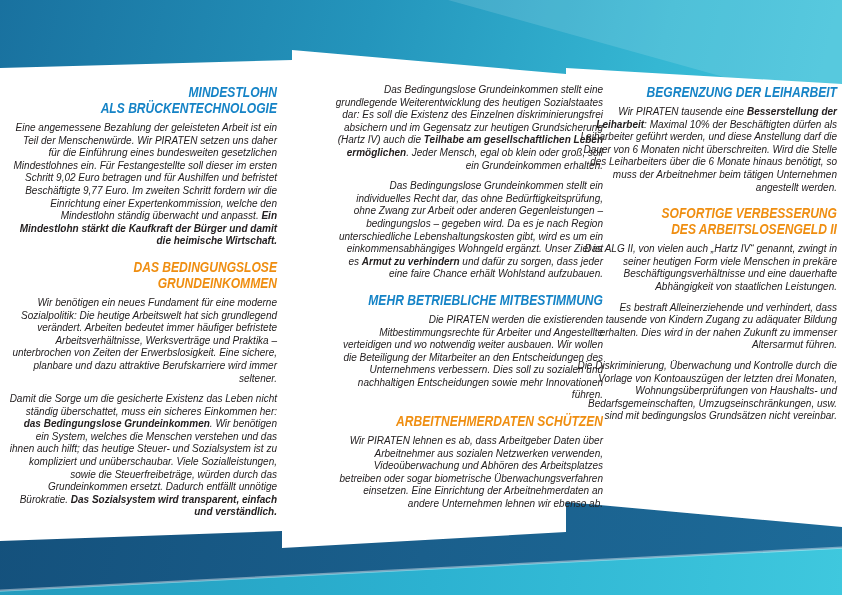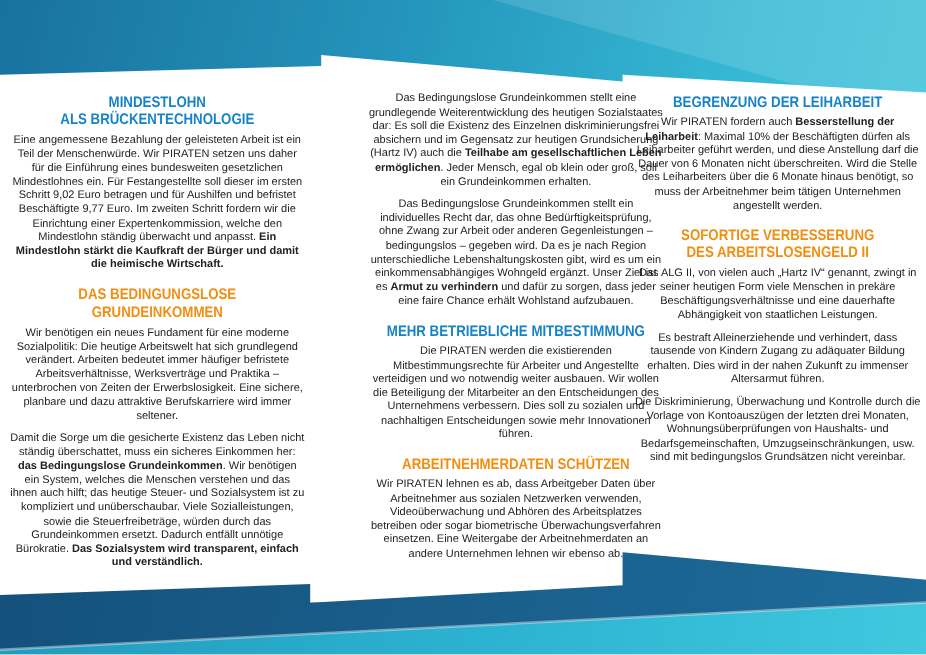--- a/index.html
+++ b/index.html
@@ -30,21 +30,21 @@
   }
   .panel{
     position:absolute;inset:0;background:#ffffff;
     clip-path:polygon(
       0 68px,292px 60px,292px 50px,566px 74px,566px 68px,842px 84px,
       842px 527px,566px 502px,566px 532px,282px 548px,282px 531px,0 541px);
   }
   .col{
     position:absolute;top:84px;width:268px;
     color:#242021;font-size:10px;line-height:12.6px;
-    text-align:center;hyphens:auto;
+    text-align:right;hyphens:auto;font-style:italic;
   }
   .col1{left:9px;}
   .col2{left:291px;margin-left:44px;}
   .col3{left:577px;width:260px;top:84px;}
   .col p{margin:0 0 8px 0;}
   .hd{
     font-weight:bold;font-size:14px;line-height:16px;letter-spacing:0;
     margin:11px 0 6px 0;white-space:pre-line;
     width:116%;transform:scaleX(.862);transform-origin:0 0;
   }
@@ -73,25 +73,25 @@
     <p><span>Wir benötigen ein neues Fundament für eine moderne Sozialpolitik: Die heutige Arbeitswelt hat sich grundlegend verändert. Arbeiten bedeutet immer häufiger befristete Arbeitsverhältnisse, Werksverträge und Praktika – unterbrochen von Zeiten der Erwerbslosigkeit. Eine sichere, planbare und dazu attraktive Berufskarriere wird immer seltener.</span></p>
     <p><span>Damit die Sorge um die gesicherte Existenz das Leben nicht ständig überschattet, muss ein sicheres Einkommen her: </span><span class="b">das Bedingungslose Grundeinkommen</span><span>. Wir benötigen ein System, welches die Menschen verstehen und das ihnen auch hilft; das heutige Steuer- und Sozialsystem ist zu kompliziert und unüberschaubar. Viele Sozialleistungen, sowie die Steuerfreibeträge, würden durch das Grundeinkommen ersetzt. Dadurch entfällt unnötige Bürokratie. </span><span class="b">Das Sozialsystem wird transparent, einfach und verständlich.</span></p>
   </div>
 
   <div class="col col2">
     <p><span>Das Bedingungslose Grundeinkommen stellt eine grundlegende Weiterentwicklung des heutigen Sozialstaates dar: Es soll die Existenz des Einzelnen diskriminierungsfrei absichern und im Gegensatz zur heutigen Grundsicherung (Hartz IV) auch die </span><span class="b">Teilhabe am gesellschaftlichen Leben ermöglichen</span><span>. Jeder Mensch, egal ob klein oder groß, soll ein Grundeinkommen erhalten.</span></p>
     <p><span>Das Bedingungslose Grundeinkommen stellt ein individuelles Recht dar, das ohne Bedürftigkeitsprüfung, ohne Zwang zur Arbeit oder anderen Gegenleistungen – bedingungslos – gegeben wird. Da es je nach Region unterschiedliche Lebenshaltungskosten gibt, wird es um ein einkommensabhängiges Wohngeld ergänzt. Unser Ziel ist es </span><span class="b">Armut zu verhindern</span><span> und dafür zu sorgen, dass jeder eine faire Chance erhält Wohlstand aufzubauen.</span></p>
     <div class="hd blue">MEHR BETRIEBLICHE MITBESTIMMUNG</div>
     <p><span>Die PIRATEN werden die existierenden Mitbestimmungsrechte für Arbeiter und Angestellte verteidigen und wo notwendig weiter ausbauen. Wir wollen die Beteiligung der Mitarbeiter an den Entscheidungen des Unternehmens verbessern. Dies soll zu sozialen und nachhaltigen Entscheidungen sowie mehr Innovationen führen.</span></p>
     <div class="hd orange">ARBEITNEHMERDATEN SCHÜTZEN</div>
-    <p><span>Wir PIRATEN lehnen es ab, dass Arbeitgeber Daten über Arbeitnehmer aus sozialen Netzwerken verwenden, Videoüberwachung und Abhören des Arbeitsplatzes betreiben oder sogar biometrische Überwachungsverfahren einsetzen. Eine Weitergabe der Arbeitnehmerdaten an andere Unternehmen lehnen wir ebenso ab.</span></p>
+    <p><span>Wir PIRATEN lehnen es ab, dass Arbeitgeber Daten über Arbeitnehmer aus sozialen Netzwerken verwenden, Videoüberwachung und Abhören des Arbeitsplatzes betreiben oder sogar biometrische Überwachungsverfahren einsetzen. Eine Einrichtung der Arbeitnehmerdaten an andere Unternehmen lehnen wir ebenso ab.</span></p>
   </div>
 
   <div class="col col3">
     <div class="hd blue first">BEGRENZUNG DER LEIHARBEIT</div>
-    <p><span>Wir PIRATEN fordern auch </span><span class="b">Besserstellung der Leiharbeit</span><span>: Maximal 10% der Beschäftigten dürfen als Leiharbeiter geführt werden, und diese Anstellung darf die Dauer von 6 Monaten nicht überschreiten. Wird die Stelle des Leiharbeiters über die 6 Monate hinaus benötigt, so muss der Arbeitnehmer beim tätigen Unternehmen angestellt werden.</span></p>
+    <p><span>Wir PIRATEN tausende eine </span><span class="b">Besserstellung der Leiharbeit</span><span>: Maximal 10% der Beschäftigten dürfen als Leiharbeiter geführt werden, und diese Anstellung darf die Dauer von 6 Monaten nicht überschreiten. Wird die Stelle des Leiharbeiters über die 6 Monate hinaus benötigt, so muss der Arbeitnehmer beim tätigen Unternehmen angestellt werden.</span></p>
     <div class="hd orange">SOFORTIGE VERBESSERUNG
 DES ARBEITSLOSENGELD II</div>
     <p><span>Das ALG II, von vielen auch „Hartz IV“ genannt, zwingt in seiner heutigen Form viele Menschen in prekäre Beschäftigungsverhältnisse und eine dauerhafte Abhängigkeit von staatlichen Leistungen.</span></p>
     <p><span>Es bestraft Alleinerziehende und verhindert, dass tausende von Kindern Zugang zu adäquater Bildung erhalten. Dies wird in der nahen Zukunft zu immenser Altersarmut führen.</span></p>
     <p><span>Die Diskriminierung, Überwachung und Kontrolle durch die Vorlage von Kontoauszügen der letzten drei Monaten, Wohnungsüberprüfungen von Haushalts- und Bedarfsgemeinschaften, Umzugseinschränkungen, usw. sind mit bedingungslos Grundsätzen nicht vereinbar.</span></p>
   </div>
 </div>
 
 </body></html>

